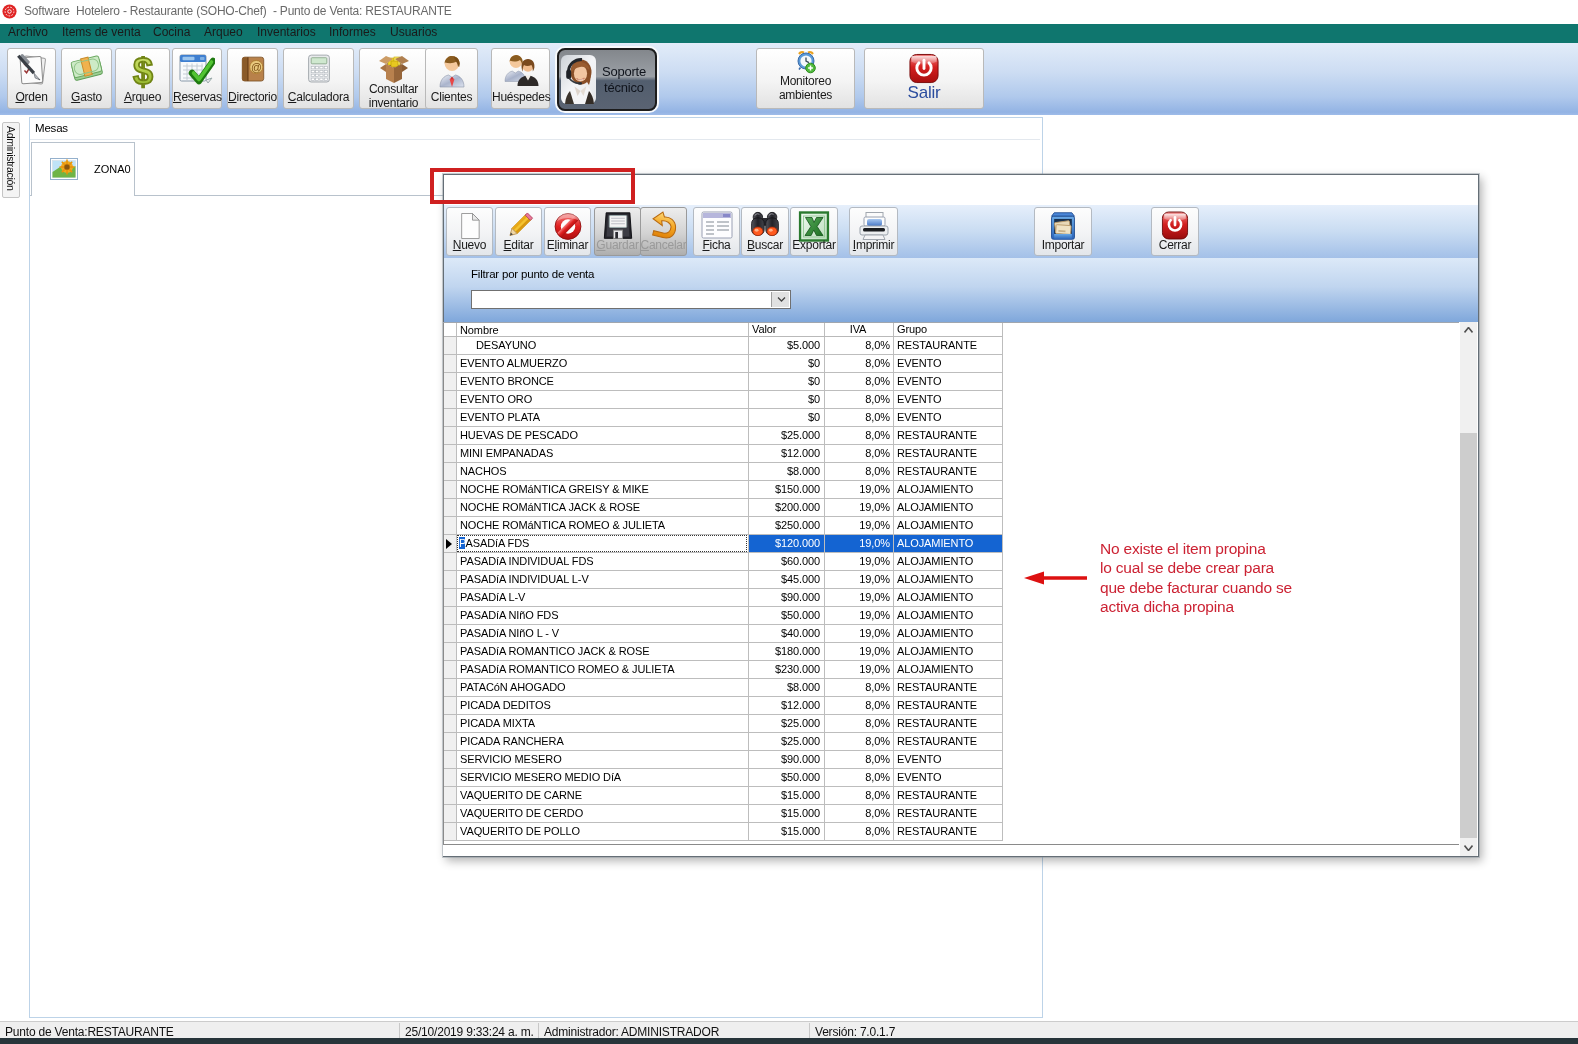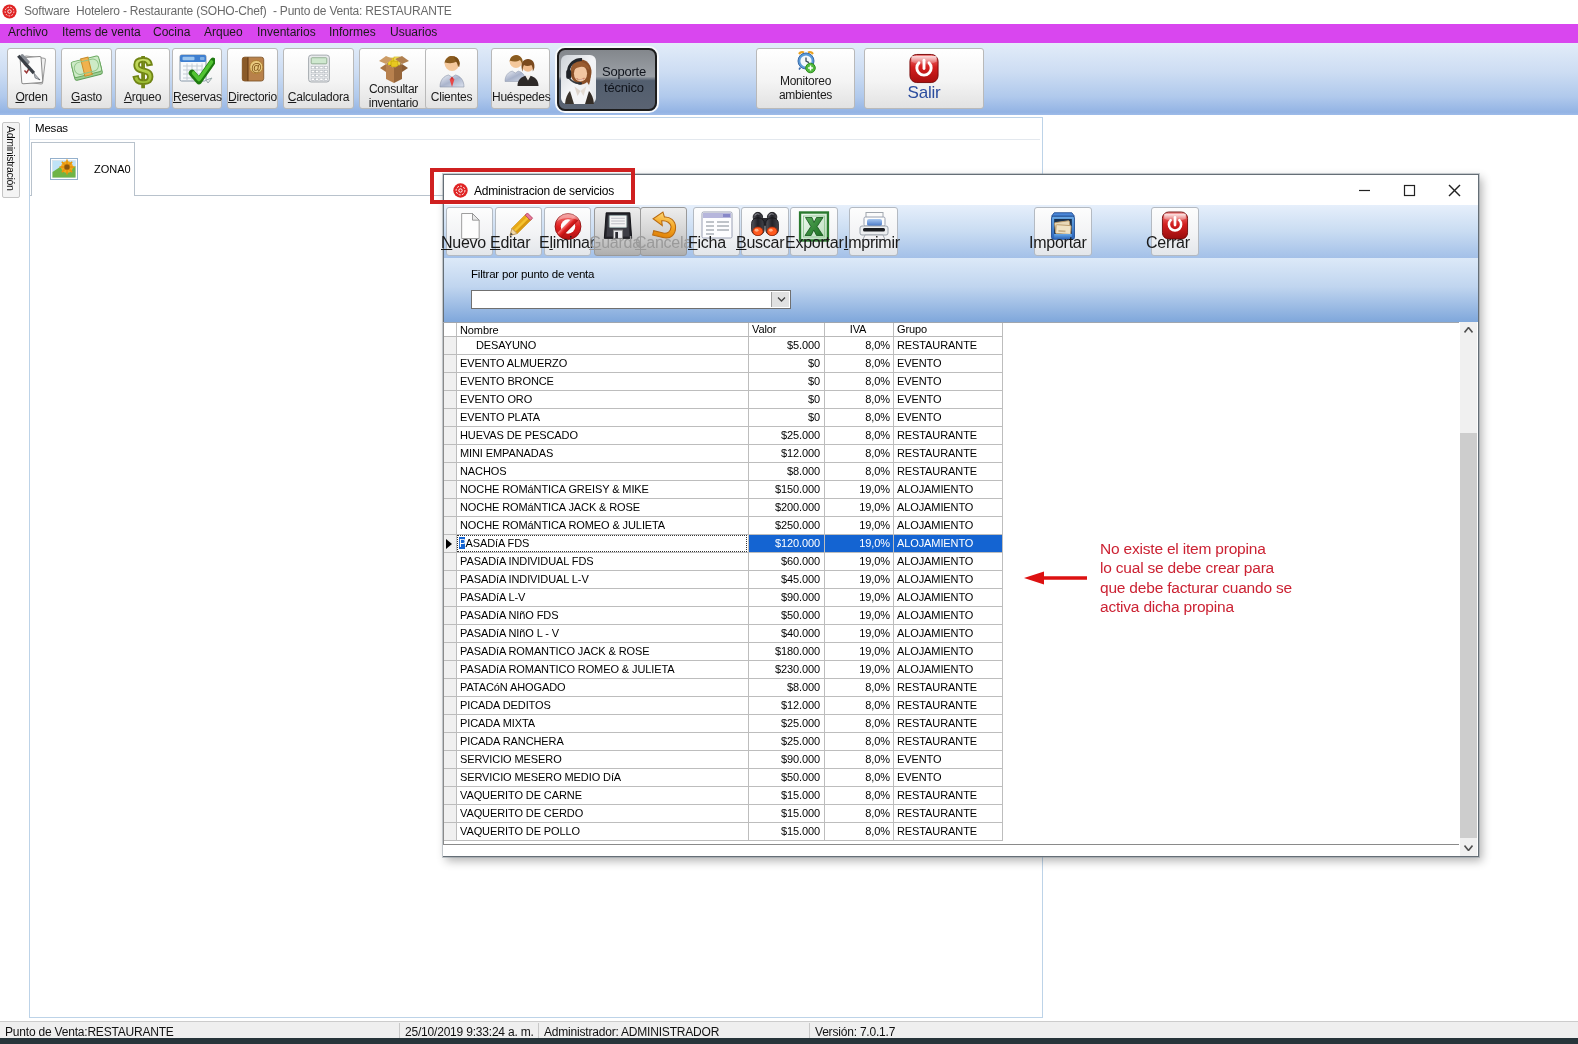--- a/index.html
+++ b/index.html
@@ -2,21 +2,21 @@
 <html><head>
 <meta charset="utf-8">
 <style>
   html,body{margin:0;padding:0;}
   body{width:1578px;height:1044px;overflow:hidden;background:#fff;}
   #root{position:relative;width:1578px;height:1044px;font-family:"Liberation Sans",sans-serif;font-size:11.5px;color:#000;letter-spacing:-0.2px;}
   .abs{position:absolute;}
   
   #titlebar{left:0;top:0;width:1578px;height:24px;background:#fff;}
   #titletext{left:24px;top:4px;font-size:12px;color:#6a6a6a;letter-spacing:-0.2px;}
-  #menubar{left:0;top:24px;width:1578px;height:19px;background:#d946ef;}
+  #menubar{left:0;top:24px;width:1578px;height:19px;background:#0f766e;}
   .mi{position:absolute;top:1px;font-size:12px;color:#1a1a1a;letter-spacing:0;}
   #toolbar{left:0;top:43px;width:1578px;height:72px;background:linear-gradient(#e2ecf9 0%,#cdddf3 40%,#b0c9ec 75%,#93b3e4 96%,#9fbce9 100%);}
   .tbtn{position:absolute;top:5px;height:59px;border:1px solid #b9b9b9;border-radius:3px;background:linear-gradient(#ffffff 0%,#f4f4f4 55%,#e2e2e2 100%);}
   .tlbl{position:absolute;bottom:4px;left:0;right:0;text-align:center;font-size:12px;color:#1a1a1a;white-space:nowrap;letter-spacing:-0.25px;}
   .tlbl2{position:absolute;left:0;right:0;text-align:center;font-size:12px;color:#1a1a1a;line-height:13.5px;letter-spacing:-0.25px;}
   .ticon{position:absolute;left:50%;transform:translateX(-50%);top:4px;}
   u{text-decoration:underline;}
   
   #sidetab{left:2px;top:122px;width:16px;height:74px;background:#f4f4f4;border:1px solid #c5c5c5;border-radius:2px;}
   #sidetab span{position:absolute;left:2px;top:3px;writing-mode:vertical-rl;font-size:10.5px;color:#111;letter-spacing:-0.3px;}
@@ -33,21 +33,21 @@
   .st{position:absolute;top:3px;font-size:12px;color:#111;letter-spacing:-0.2px;}
   .stsep{position:absolute;top:1px;width:1px;height:15px;background:#c8c8c8;}
   #darkstrip{left:0;top:1038px;width:1578px;height:6px;background:#27343a;}
   
   #dlg{left:443px;top:174px;width:1034px;height:681px;background:#fff;border:1px solid #656e76;outline:1px solid rgba(140,150,160,0.45);box-shadow:3px 4px 9px rgba(0,0,0,0.3);}
   #dlgtitle{left:0;top:0;width:1034px;height:30px;background:#fff;}
   #dlgtitletxt{left:30px;top:9px;font-size:12px;color:#000;letter-spacing:-0.2px;}
   #dlgtools{left:0;top:30px;width:1034px;height:53px;background:linear-gradient(#e6effb 0%,#c9dcf2 50%,#a3c0e8 100%);border-bottom:1px solid #94b4de;}
   .dbtn{position:absolute;top:2px;width:45px;height:47px;border:1px solid #b4bac2;border-radius:3px;background:linear-gradient(#fdfdfd 0%,#f2f3f5 55%,#e3e6ea 100%);}
   .dbtn.dis{background:linear-gradient(#ededed 0%,#d2d2d2 55%,#aeaeae 100%);border-color:#9a9a9a;}
-  .dlbl{position:absolute;bottom:3px;left:-6px;right:-6px;text-align:left;font-size:16px;color:#1a1a1a;white-space:nowrap;letter-spacing:-0.25px;}
+  .dlbl{position:absolute;bottom:3px;left:-6px;right:-6px;text-align:center;font-size:12px;color:#1a1a1a;white-space:nowrap;letter-spacing:-0.25px;}
   .dlbl.g{color:#9a9a9a;}
   .dicon{position:absolute;left:50%;transform:translateX(-50%);top:3px;}
   #filterband{left:0;top:83px;width:1034px;height:64px;background:linear-gradient(#dce9f8 0%,#c0d5ef 45%,#7fa7db 100%);}
   #filterlbl{left:27px;top:10px;}
   #combo{left:27px;top:32px;width:318px;height:17px;background:#fff;border:1px solid #707070;}
   #combobtn{position:absolute;right:1px;top:1px;width:17px;height:15px;background:#e1e1e1;border-left:1px solid #a0a0a0;}
   
   #grid{left:-1px;top:147px;width:1033px;height:534px;background:#fff;}
   .gcell{position:absolute;font-size:11px;white-space:nowrap;overflow:hidden;letter-spacing:-0.1px;}
   
@@ -328,34 +328,20 @@
     <span class="stsep" style="left:399px"></span>
     <span class="st" style="left:405px">25/10/2019 9:33:24 a. m.</span>
     <span class="stsep" style="left:538px"></span>
     <span class="st" style="left:544px">Administrador: ADMINISTRADOR</span>
     <span class="stsep" style="left:809px"></span>
     <span class="st" style="left:815px">Versión: 7.0.1.7</span>
   </div>
   <div id="darkstrip" class="abs"></div>
 
   <div id="dlg" class="abs">
-    <div id="dlgtitle" class="abs">
-      <svg class="abs" style="left:9px;top:8px" width="15" height="15" viewBox="0 0 15 15">
-        <circle cx="7.5" cy="7.5" r="7.2" fill="#e02424"></circle>
-        <circle cx="7.5" cy="7.5" r="4.4" fill="none" stroke="#ffffff" stroke-width="1" stroke-dasharray="2 1.3"></circle>
-        <circle cx="7.5" cy="7.5" r="1.7" fill="none" stroke="#fff" stroke-width="1"></circle>
-      </svg>
-      <span id="dlgtitletxt" class="abs">Administracion de servicios</span>
-      <svg class="abs" style="left:914px;top:0" width="110" height="30" viewBox="0 0 110 30">
-        <line x1="1" y1="15.5" x2="12" y2="15.5" stroke="#222" stroke-width="1.2"></line>
-        <rect x="46.5" y="10.5" width="10" height="10" fill="none" stroke="#222" stroke-width="1.2"></rect>
-        <line x1="91" y1="10" x2="102" y2="21" stroke="#222" stroke-width="1.4"></line>
-        <line x1="102" y1="10" x2="91" y2="21" stroke="#222" stroke-width="1.4"></line>
-      </svg>
-    </div>
     <div id="dlgtools" class="abs">
       <div class="dbtn" style="left:2px">
           <span class="dicon" id="ic-nuevo"><svg width="27" height="30" viewBox="0 0 32 36">
 <path d="M6 3 L19 3 L27 11 L27 33 L6 33 Z" fill="#fdfdfd" stroke="#8a8a8a"></path>
 <path d="M19 3 L19 11 L27 11 Z" fill="#e8e8e8" stroke="#8a8a8a"></path>
 </svg></span>
           <span class="dlbl"><u>N</u>uevo</span>
         </div>
       <div class="dbtn" style="left:51px">
           <span class="dicon" id="ic-editar"><svg width="31" height="31" viewBox="0 0 34 34">

